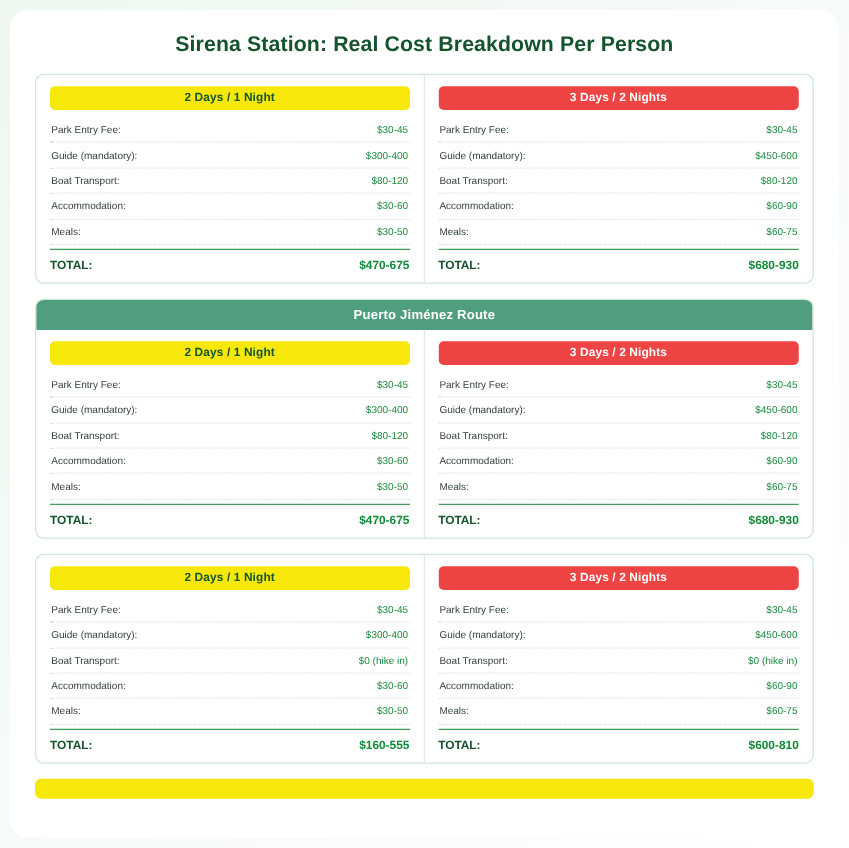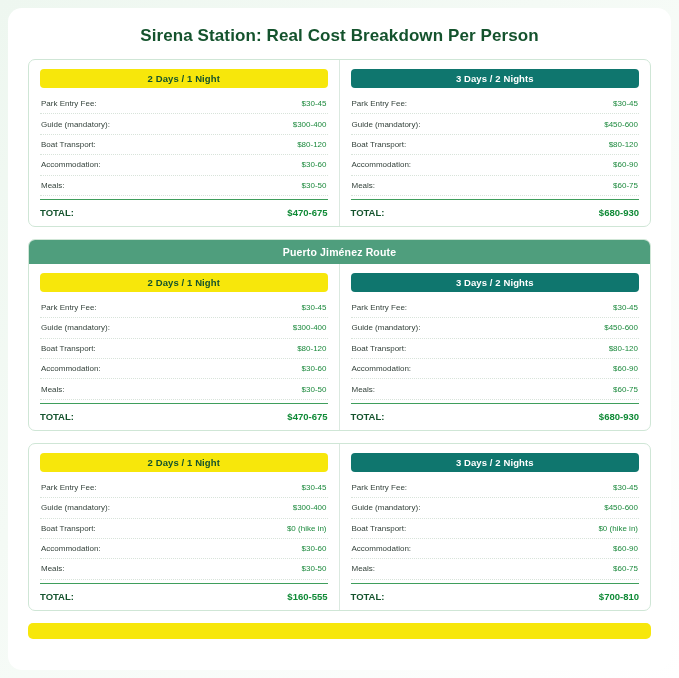--- a/index.html
+++ b/index.html
@@ -74,21 +74,21 @@
     margin-bottom: 6px;
     letter-spacing: 0.1px;
   }
 
   .badge-yellow {
     background: #f7e70b;
     color: #14532d;
   }
 
   .badge-green {
-    background: #0f766e;
+    background: #ef4444;
     color: #ffffff;
   }
 
   .cost-row {
     display: flex;
     justify-content: space-between;
     align-items: baseline;
     font-size: 8px;
     padding: 5.2px 1px;
     border-bottom: 1px dotted #d8e3da;
@@ -306,21 +306,21 @@
             <div class="cost-row">
               <span class="cost-label">Accommodation:</span>
               <span class="cost-value">$60-90</span>
             </div>
             <div class="cost-row">
               <span class="cost-label">Meals:</span>
               <span class="cost-value">$60-75</span>
             </div>
             <div class="total-row">
               <span class="total-label">TOTAL:</span>
-              <span class="total-value">$700-810</span>
+              <span class="total-value">$600-810</span>
             </div>
           </div>
         </div>
       </div>
     </div>
 
   <div class="footer-note">
     
   </div>
 

